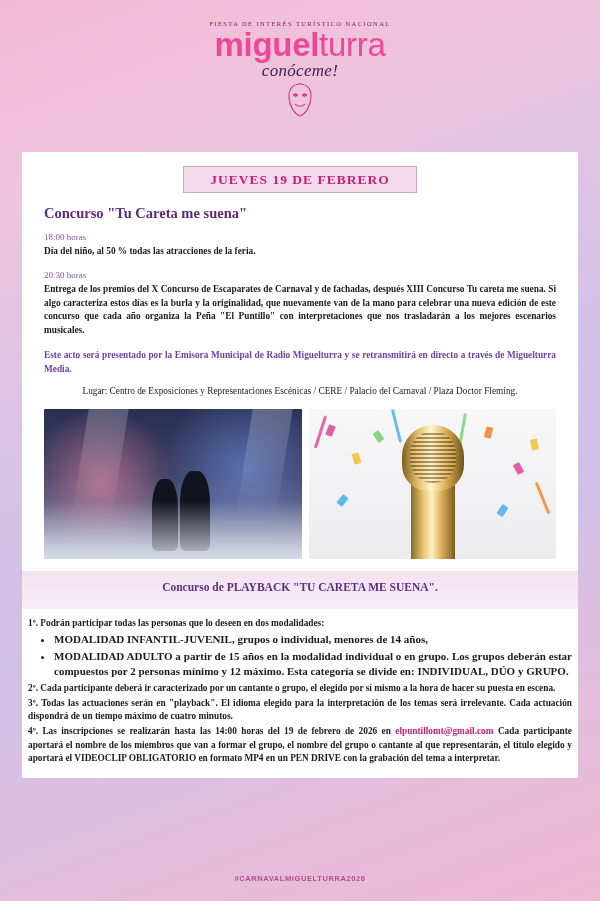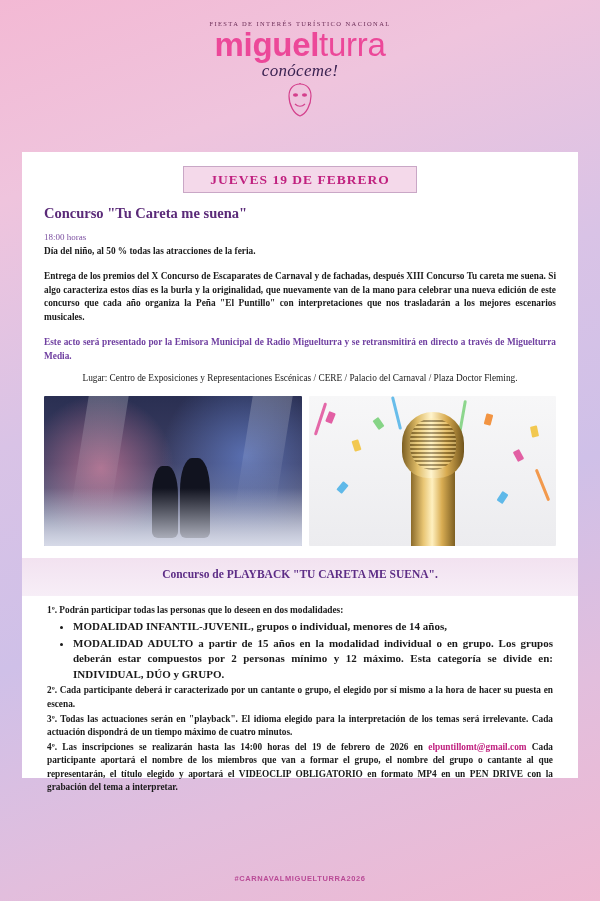--- a/index.html
+++ b/index.html
@@ -244,21 +244,21 @@
     margin: 0 0 4px;
   }
   .rules-sub {
     text-align: center;
     font-family: "Liberation Serif", serif;
     font-weight: bold;
     font-size: 9.5px;
     color: #1a1a1a;
     margin: 0;
   }
-  .rules-body { padding: 8px 25px 0; }
+  .rules-body { padding: 8px 6px 0; }
   .rule {
     font-family: "Liberation Serif", serif;
     font-weight: bold;
     font-size: 9.3px;
     color: #1a1a1a;
     line-height: 1.42;
     margin: 0 0 2px;
     text-align: justify;
   }
   .rule-list {
@@ -319,20 +319,21 @@
   <div class="date-banner">
     <span>JUEVES 19 DE FEBRERO</span>
   </div>
 
   <div class="body-pad">
     <div class="contest-title">Concurso "Tu Careta me suena"</div>
 
     <div class="time-label">18:00 horas</div>
     <p class="para">Día del niño, al 50 % todas las atracciones de la feria.</p>
 
+    <div class="time-label">20:30 horas</div>
     <p class="para">Entrega de los premios del X Concurso de Escaparates de Carnaval y de fachadas, después XIII Concurso Tu careta me suena. Si algo caracteriza estos días es la burla y la originalidad, que nuevamente van de la mano para celebrar una nueva edición de este concurso que cada año organiza la Peña "El Puntillo" con interpretaciones que nos trasladarán a los mejores escenarios musicales.</p>
 
     <p class="para-purple">Este acto será presentado por la Emisora Municipal de Radio Miguelturra y se retransmitirá en directo a través de Miguelturra Media.</p>
     <p class="place">Lugar: Centro de Exposiciones y Representaciones Escénicas / CERE / Palacio del Carnaval / Plaza Doctor Fleming.</p>
   </div>
 
   <div class="photos">
     <div class="photo photo-left">
       <div class="beam" style="left:36px;"></div>
       <div class="beam" style="left:200px;"></div>

